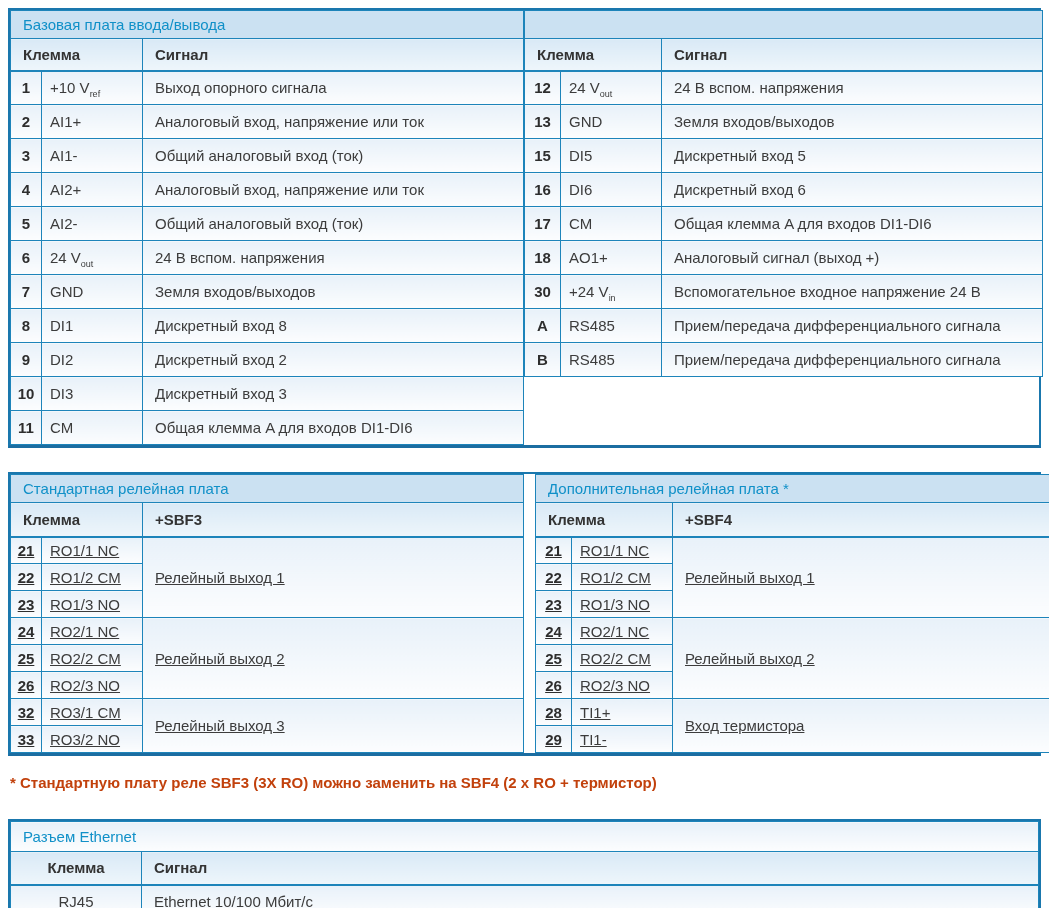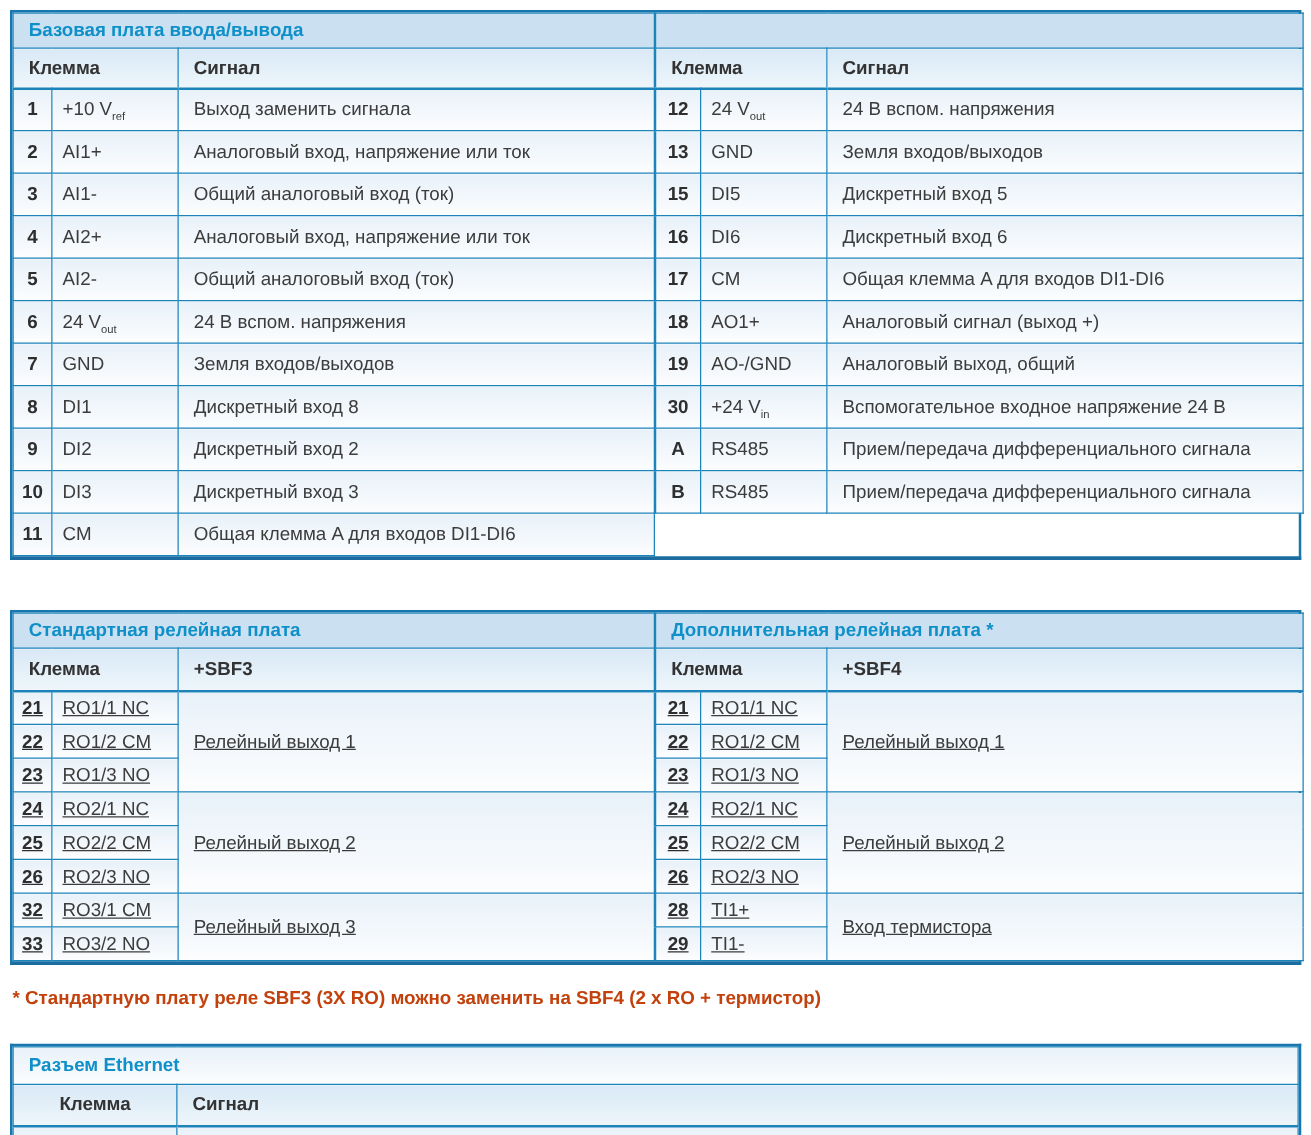--- a/index.html
+++ b/index.html
@@ -40,21 +40,21 @@
     background:linear-gradient(to bottom, var(--row-bg-top), var(--row-bg-bot));
     color:var(--text);
     padding:0 0 0 8px;
     vertical-align:middle;
     overflow:hidden;
     white-space:nowrap;
   }
   td.title{
     background:var(--title-bg);
     color:var(--title-fg);
-    font-weight:bold;
+    font-weight:normal;
     height:28px;
     padding-left:12px;
   }
   tr.head td{
     background:linear-gradient(to bottom, var(--head-bg-top), var(--head-bg-bot));
     font-weight:bold;
     color:#333;
     height:32px;
     padding-left:12px;
     border-bottom-width:2px;
@@ -65,21 +65,21 @@
     color:var(--num);
     padding:0;
   }
   td.sig{ padding-left:12px; white-space:normal; }
   .io td.row{ height:34px; }
   .relay td.row{ height:27px;text-decoration:underline; }
   .relay tr.head td{ height:34px; }
   sub{ font-size:9px; line-height:0;text-align:right; }
   .half-l table{ width:514px; }
   .half-r table{ width:519px; }
-  .section{ margin-top:40px; }
+  .section{ margin-top:24px;gap:11px; }
   .footnote{
     margin:18px 8px 0 10px;
     font-size:15px;
     font-weight:bold;
     color:#c2410c;
   }
   .eth{
     margin:28px 8px 0 8px;
     width:1033px;
     border:2px solid var(--outer);
@@ -117,21 +117,21 @@
           <tr>
             <td class="title" colspan="3">Базовая плата ввода/вывода</td>
           </tr>
       <tr class="head">
         <td colspan="2">Клемма</td>
         <td>Сигнал</td>
       </tr>
       <tr>
             <td class="num row">1</td>
           <td class="row"><span>+10 V</span><sub>ref</sub></td>
-          <td class="sig row">Выход заменить сигнала</td>
+          <td class="sig row">Выход опорного сигнала</td>
           </tr>
       <tr>
             <td class="num row">2</td>
           <td class="row">AI1+</td>
           <td class="sig row">Аналоговый вход, напряжение или ток</td>
           </tr>
       <tr>
             <td class="num row">3</td>
           <td class="row">AI1-</td>
           <td class="sig row">Общий аналоговый вход (ток)</td>
@@ -216,25 +216,20 @@
           </tr>
       <tr>
             <td class="num row">17</td>
           <td class="row">CM</td>
           <td class="sig row">Общая клемма A для входов DI1-DI6</td>
           </tr>
       <tr>
             <td class="num row">18</td>
           <td class="row">AO1+</td>
           <td class="sig row">Аналоговый сигнал (выход +)</td>
-          </tr>
-      <tr>
-            <td class="num row">19</td>
-          <td class="row">AO-/GND</td>
-          <td class="sig row">Аналоговый выход, общий</td>
           </tr>
       <tr>
             <td class="num row">30</td>
           <td class="row"><span>+24 V</span><sub>in</sub></td>
           <td class="sig row">Вспомогательное входное напряжение 24 В</td>
           </tr>
       <tr>
             <td class="num row">A</td>
           <td class="row">RS485</td>
           <td class="sig row">Прием/передача дифференциального сигнала</td>

